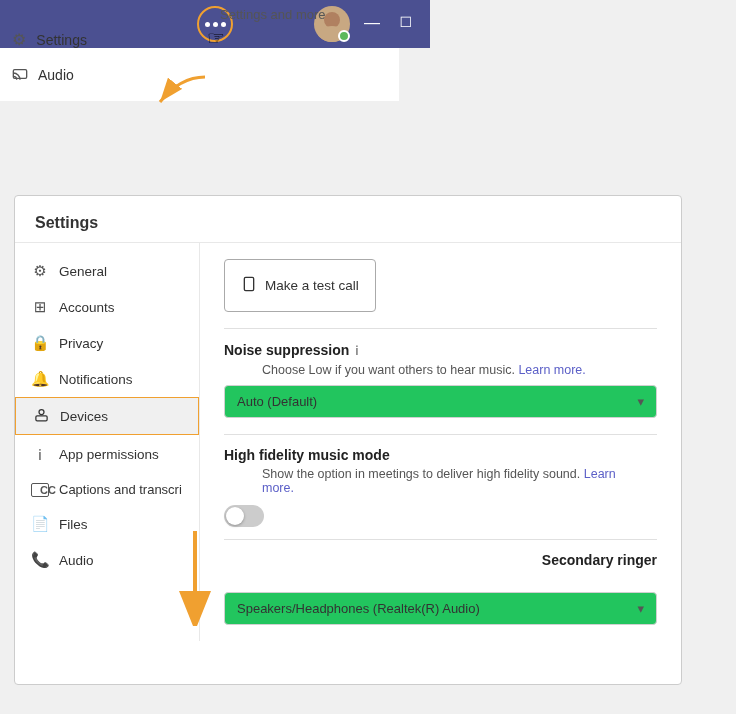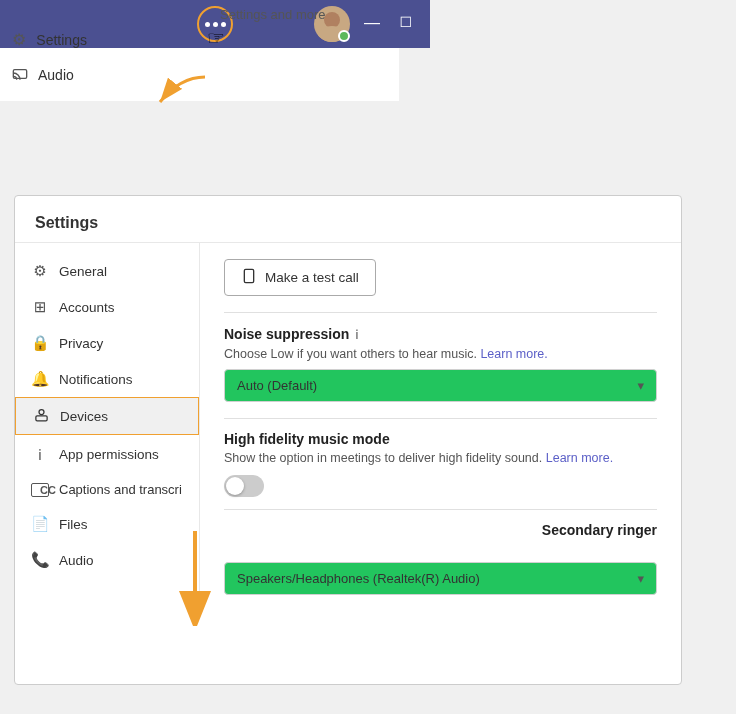--- a/index.html
+++ b/index.html
@@ -169,21 +169,21 @@
       position: relative;
     }
 
     
     .test-call-btn {
       display: flex;
       align-items: center;
       gap: 8px;
       border: 1.5px solid #aaa;
       border-radius: 4px;
-      padding: 8px 16px;
+      padding: 16px 16px;
       background: white;
       cursor: pointer;
       font-size: 13.5px;
       color: #333;
       margin-bottom: 16px;
     }
 
     .divider {
       border: none;
       border-top: 1px solid #e0e0e0;
@@ -203,20 +203,21 @@
       color: #222;
     }
     .info-icon {
       font-size: 13px;
       color: #555;
     }
     .section-desc {
       font-size: 12.5px;
       color: #555;
       margin-bottom: 8px;
+      margin-left: 38px;
     }
     .learn-more {
       color: #5b5fc7;
       cursor: pointer;
     }
 
     .select-box {
       width: 100%;
       padding: 8px 12px;
       background: #22c55e;

